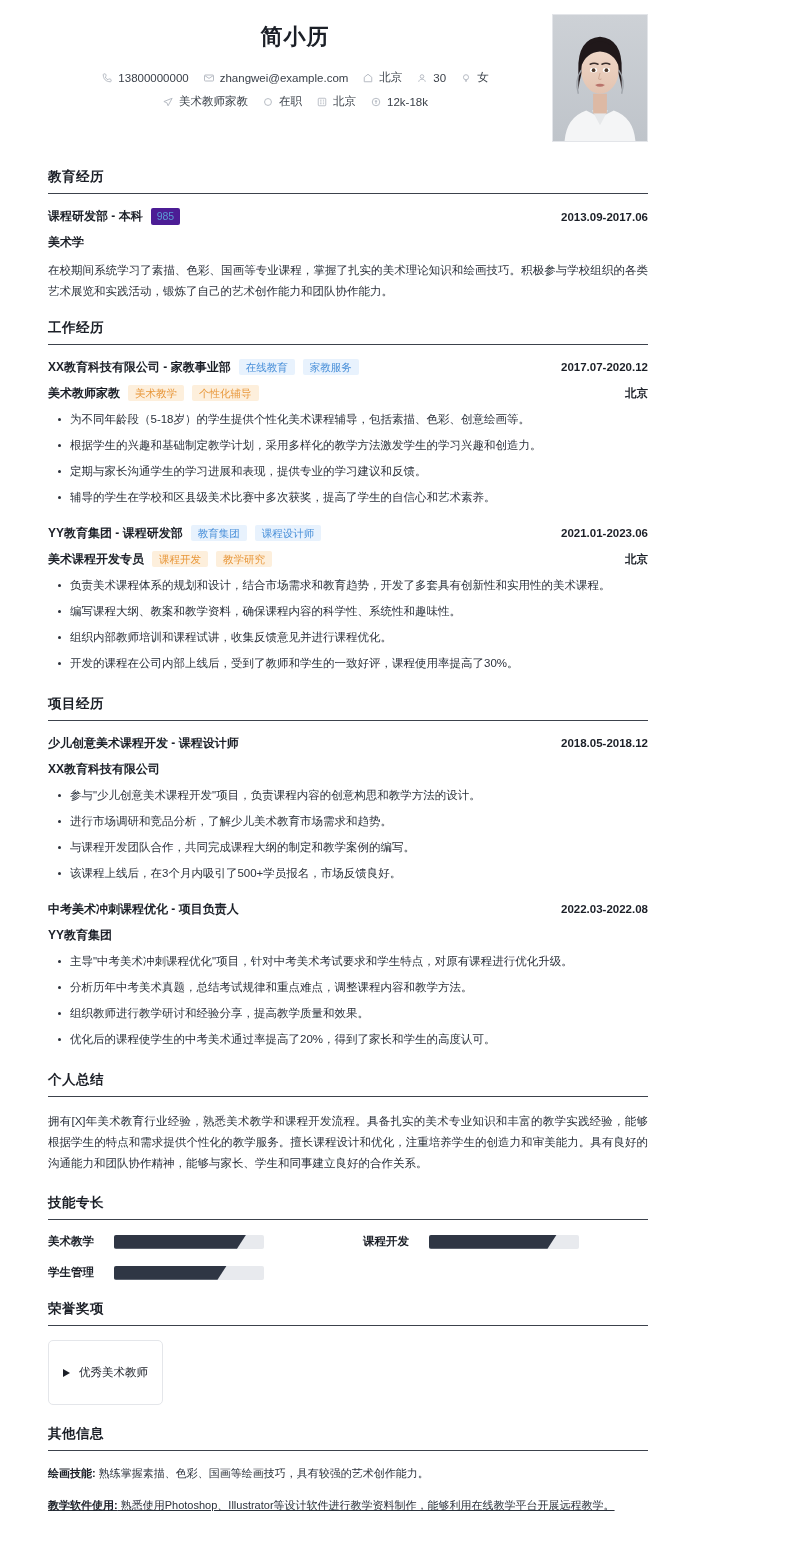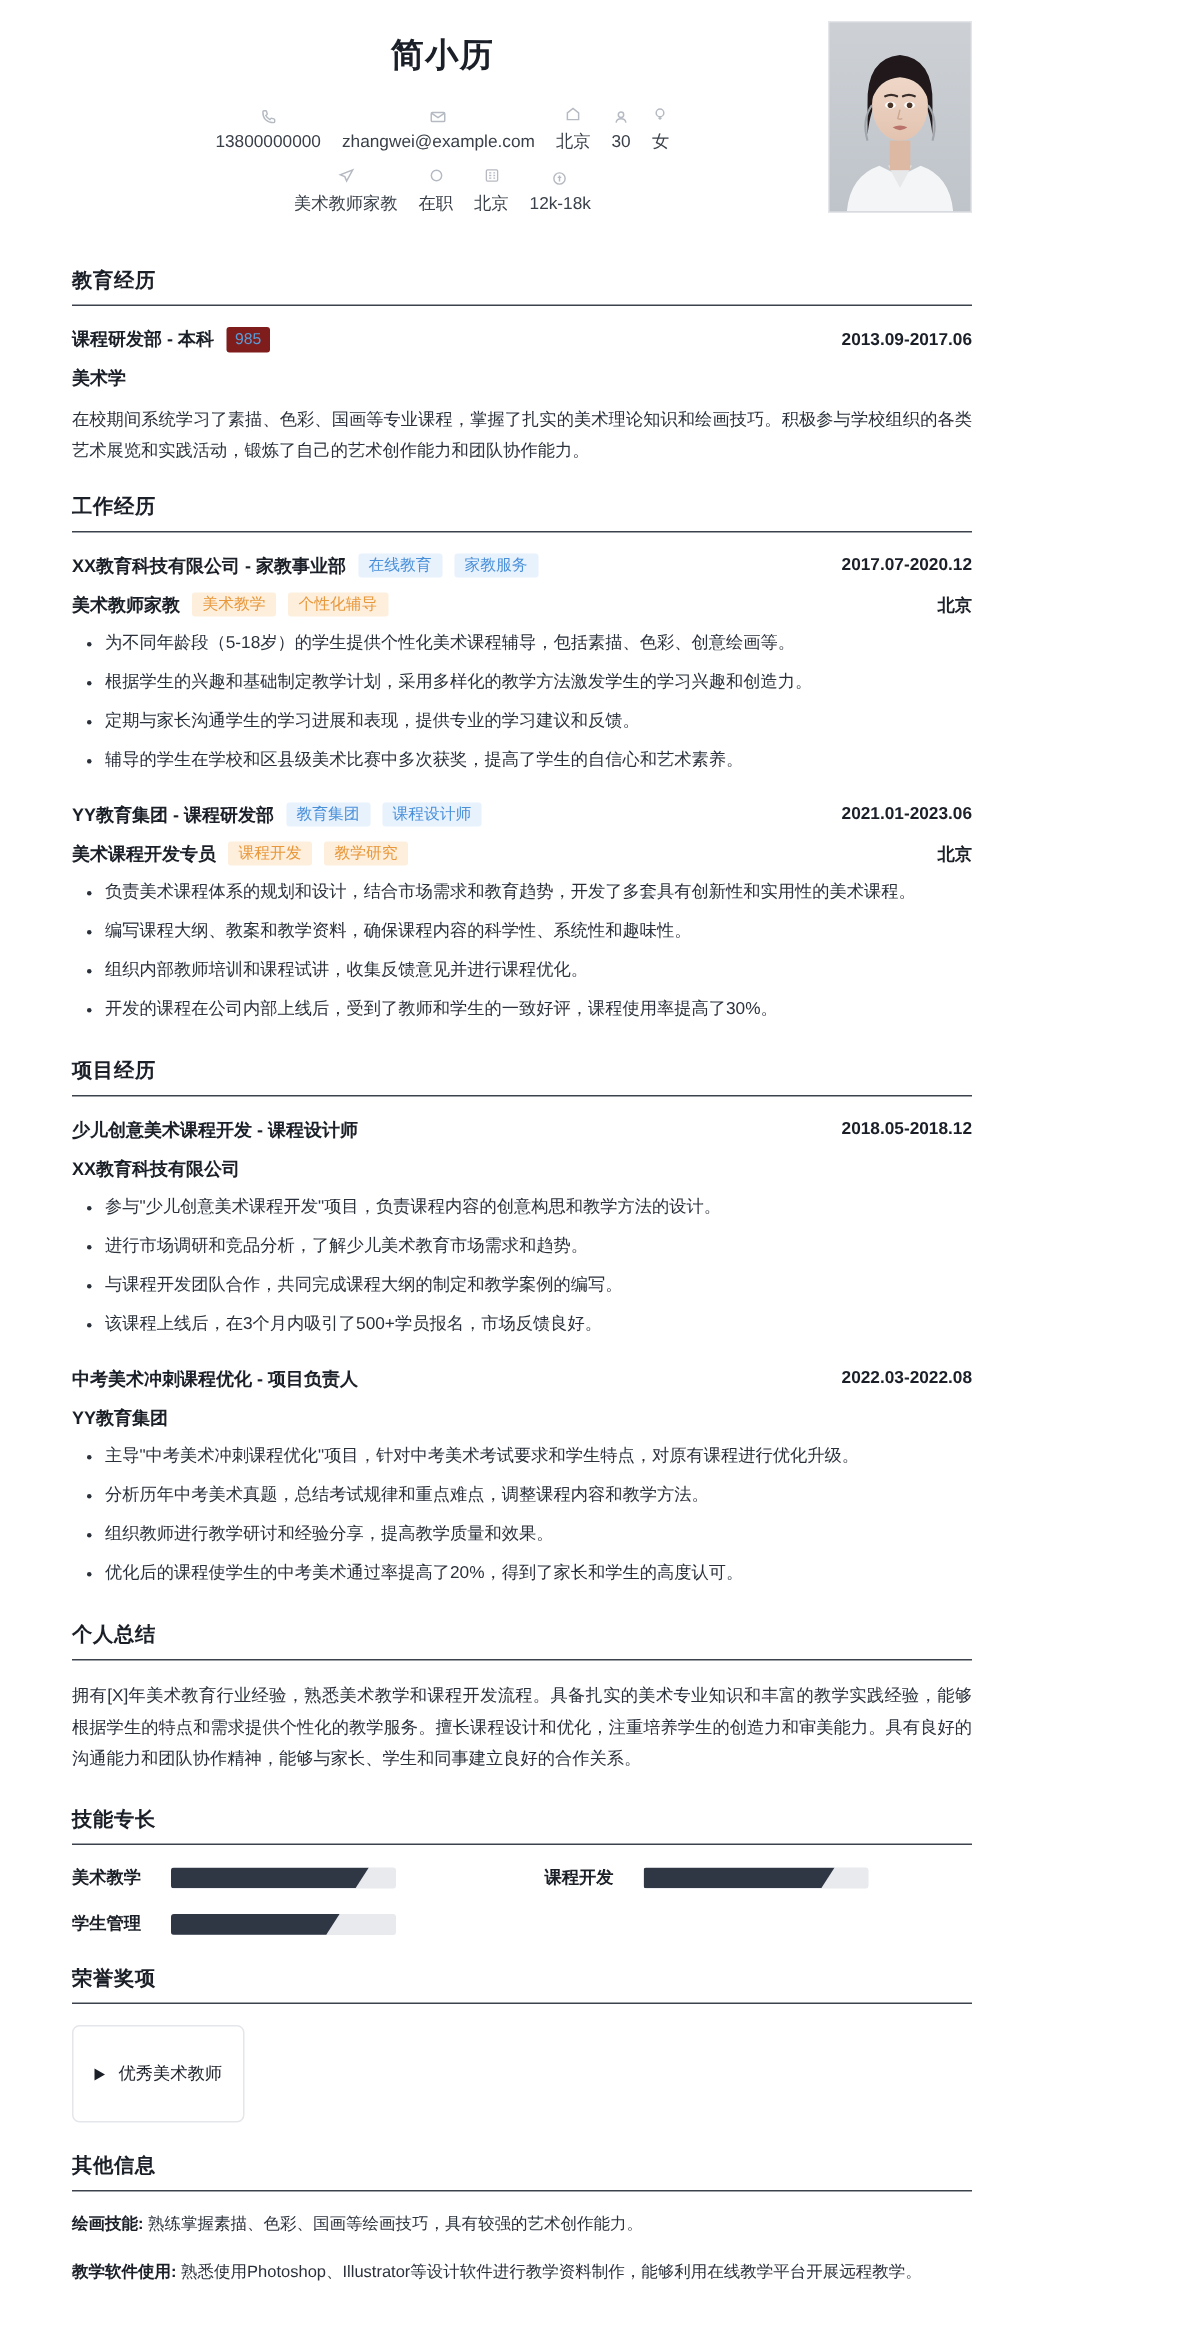--- a/index.html
+++ b/index.html
@@ -49,21 +49,20 @@
     gap: 4px 14px;
     font-size: 11.5px;
     color: #3a4049;
     margin-bottom: 9px;
   }
   .meta-item {
     display: inline-flex;
     align-items: center;
     gap: 5px;
     white-space: nowrap;
-    flex-direction: column;
   }
   .meta-item .mico {
     display: inline-flex;
     width: 12px;
     height: 12px;
     align-items: center;
     justify-content: center;
     color: #b5bac2;
   }
   .meta-item .mico svg { display:block; }
@@ -140,21 +139,21 @@
     white-space: nowrap;
   }
   .tag.blue { background: #e8f2fd; color: #4a90d9; }
   .tag.orange { background: #fdefdc; color: #e8973a; }
   .badge-985 {
     display: inline-block;
     font-size: 10.5px;
     line-height: 1;
     padding: 3px 6px;
     border-radius: 2px;
-    background: #7f1d1d;
+    background: #4c1d95;
     color: #5b9bd5;
   }
 
   ul.bullets { list-style: none; margin: 4px; padding: 0; }
   ul.bullets li {
     position: relative;
     padding-left: 18px;
     font-size: 11.5px;
     line-height: 1.5;
     color: #2b313b;
@@ -235,21 +234,21 @@
     border-bottom: 4.5px solid transparent;
   }
 
   
   .other-line {
     font-size: 11px;
     line-height: 1.6;
     color: #2b313b;
     margin-bottom: 14px;
   }
-  .other-line:last-child { margin-bottom: 16px; }
+  .other-line:last-child { margin-bottom: 16px; text-decoration: underline; }
   .other-line b { font-weight: 700; color: #1b1f27; }
 </style>
 </head>
 <body>
 
 <div class="page">
 
   <div class="header">
     <div class="header-main">
       <div class="name">简小历</div>

